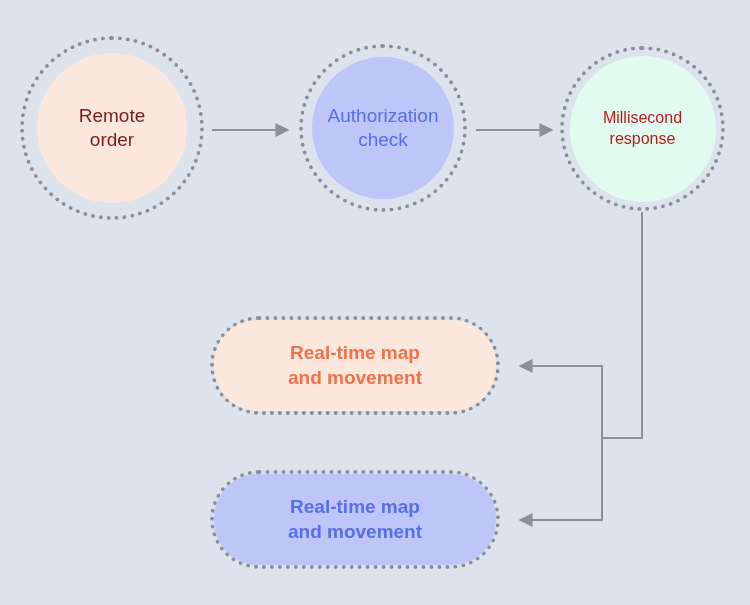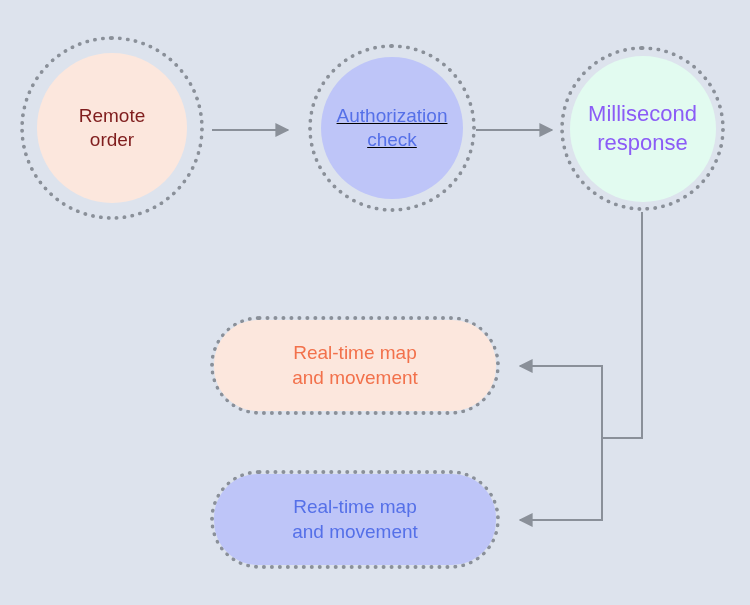--- a/index.html
+++ b/index.html
@@ -50,20 +50,21 @@
 
   
   .node-pill {
     position: absolute;
     border-style: dotted;
     border-color: #8a9099;
     box-sizing: border-box;
     display: flex;
     align-items: center;
     justify-content: center;
+    font-weight: bold;
   }
   .pill-fill {
     width: 100%;
     height: 100%;
     display: flex;
     align-items: center;
     justify-content: center;
     text-align: center;
     line-height: 1.3;
   }
@@ -83,24 +84,23 @@
     width: 150px; height: 150px;
     background: #fce7dd;
   }
   #node-remote-order .node-label {
     color: #7f1d1d;
     font-size: 19px;
   }
 
   
   #node-authorization-check {
-    left: 308px; top: 44px;
+    left: 299px; top: 44px;
     width: 168px; height: 168px;
     border-width: 4px;
-    text-decoration: underline;
   }
   #node-authorization-check .circle-fill {
     width: 142px; height: 142px;
     background: #bec5f8;
   }
   #node-authorization-check .node-label {
     color: #5570e8;
     font-size: 19px;
   }
 
@@ -108,22 +108,22 @@
   #node-millisecond-response {
     left: 560px; top: 46px;
     width: 165px; height: 165px;
     border-width: 4px;
   }
   #node-millisecond-response .circle-fill {
     width: 146px; height: 146px;
     background: #e2fbf0;
   }
   #node-millisecond-response .node-label {
-    color: #8b5cf6;
-    font-size: 22px;
+    color: #b91c1c;
+    font-size: 16px;
   }
 
   
   #node-map-orange {
     left: 210px; top: 316px;
     width: 290px; height: 99px;
     border-width: 4px;
     border-radius: 50px;
   }
   #node-map-orange .pill-fill {

